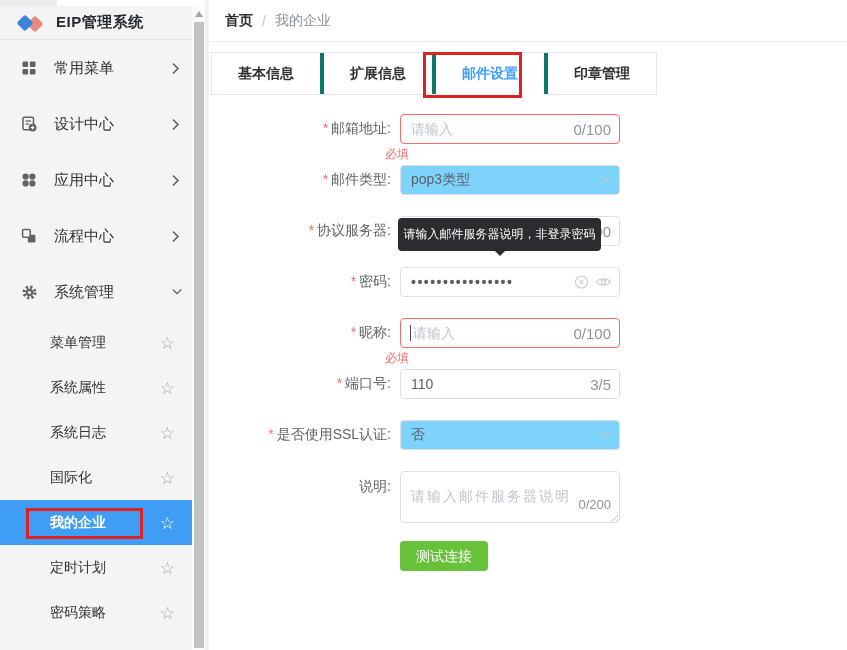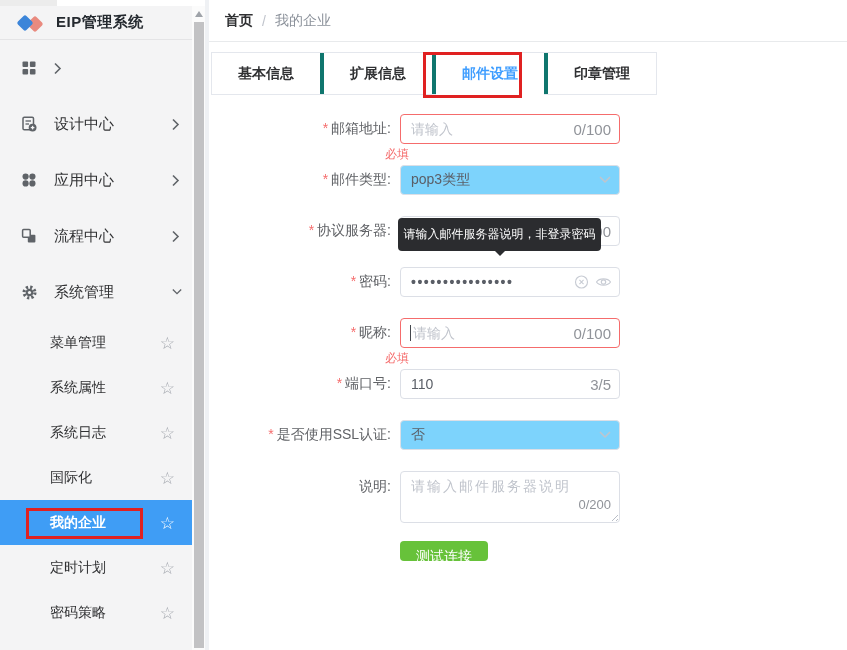--- a/index.html
+++ b/index.html
@@ -83,31 +83,31 @@
   .caret { position:absolute; left:10px; top:7px; width:1px; height:16px; background:#44474d; }
 
   .tooltip { position:absolute; z-index:6; left:-2px; top:2px; width:203px; height:33px;
     background:#2b2c2f; color:#fff; border-radius:4px; font-size:12px;
     display:flex; align-items:center; justify-content:center; white-space:nowrap; }
   .tooltip::after { content:""; position:absolute; left:50%; bottom:-5px; transform:translateX(-50%);
     border-left:6px solid transparent; border-right:6px solid transparent; border-top:6px solid #2b2c2f; }
 
   .textarea-wrap { position:relative; margin-left:9px; width:220px; height:52px; flex:none; }
   .textarea-wrap textarea { width:100%; height:100%; border:1px solid #dcdfe6; border-radius:4px;
-    resize:none; padding:6px 10px; font-size:14px; color:#ec4899; outline:none; font-family:inherit;
+    resize:none; padding:16px 10px; font-size:14px; color:#ec4899; outline:none; font-family:inherit;
     letter-spacing:2px; }
   .textarea-wrap textarea::placeholder { color:#c0c4cc; }
   .ta-counter { position:absolute; right:9px; top:26px; font-size:13px; color:#909399; pointer-events:none; }
   .ta-resize { position:absolute; right:2px; bottom:2px; width:9px; height:9px; cursor:nwse-resize;
     background:repeating-linear-gradient(135deg, transparent 0 2px, #b9bec7 2px 3px);
     clip-path:polygon(100% 0, 100% 100%, 0 100%); }
 
   .btn-row { padding-left:191px; margin-top:18px; }
   .test-btn { display:inline-block; background:#67c23a; color:#fff; font-size:14px;
-    border:none; border-radius:4px; padding:0 16px; height:20px; line-height:30px;
+    border:none; border-radius:4px; padding:0 16px; height:30px; line-height:30px;
     cursor:pointer; font-family:inherit; }
 
   
   .anno { position:absolute; border:3px solid #e02121; z-index:10; pointer-events:none; }
   .anno-tab { left:423px; top:52px; width:99px; height:46px; }
   .anno-side { left:26px; top:508px; width:117px; height:31px; }
 
   svg { display:block; }
 </style>
 </head>
@@ -130,20 +130,21 @@
         <span class="mi-icon">
           <svg width="16" height="16" viewBox="0 0 16 16">
               <g fill="#5f6368">
             <rect x="1.5" y="1.5" width="5.6" height="5.6" rx="1"></rect>
                 <rect x="8.9" y="1.5" width="5.6" height="5.6" rx="1"></rect>
             <rect x="1.5" y="8.9" width="5.6" height="5.6" rx="1"></rect>
                 <rect x="8.9" y="8.9" width="5.6" height="5.6" rx="1"></rect>
           </g>
             </svg>
         </span>
+        <span class="mi-label">常用菜单</span>
         <span class="mi-arrow">
           <svg width="8" height="13" viewBox="0 0 8 13">
               <polyline points="1,1.5 6,6.5 1,11.5" fill="none" stroke="#5f6368" stroke-width="1.6"></polyline>
             </svg>
         </span>
       </div>
 
       <div class="menu-item">
         <span class="mi-icon">
           <svg width="16" height="16" viewBox="0 0 16 16">

